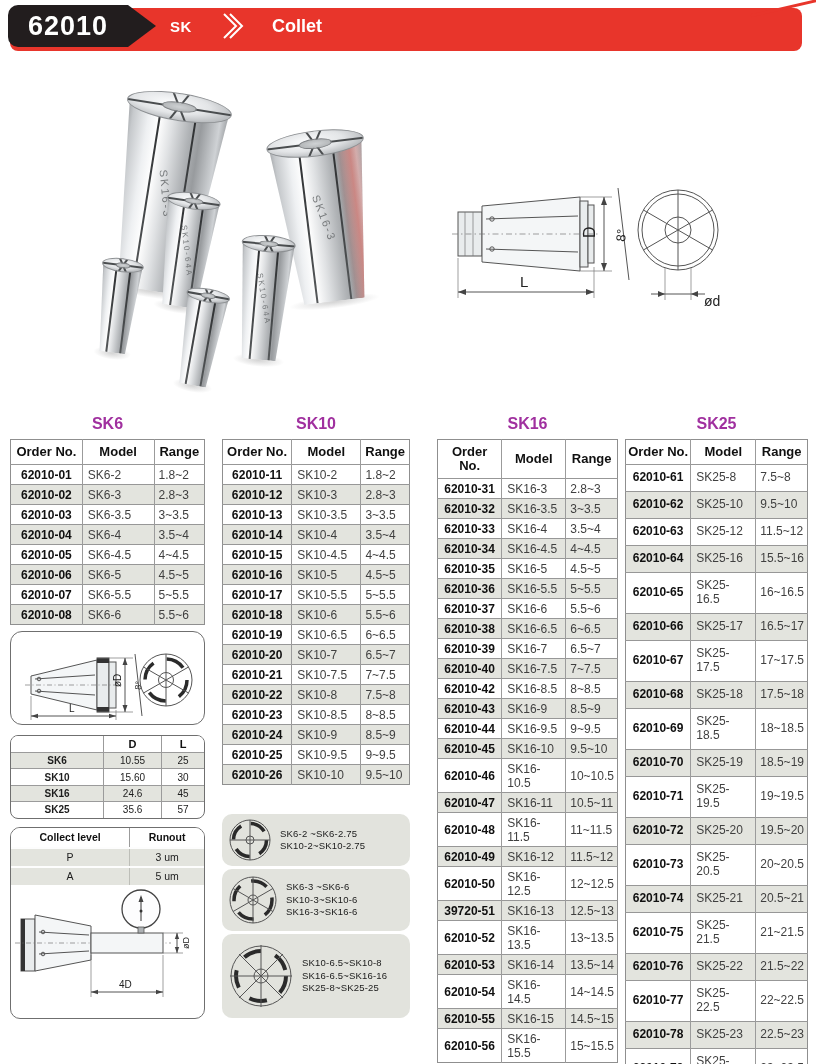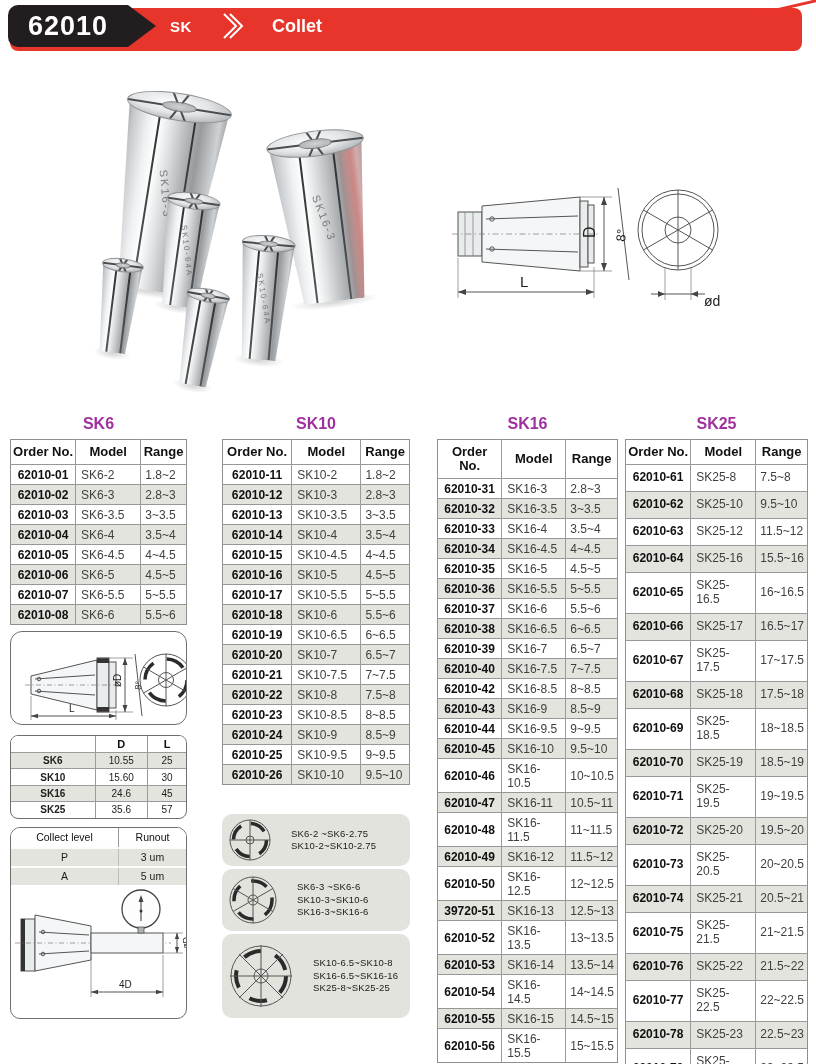--- a/index.html
+++ b/index.html
@@ -80,35 +80,35 @@
   table.dl{width:100%;border-collapse:collapse;font-size:10px;}
   .dl th{font-weight:bold;font-size:11px;color:#101010;padding:2px;border-left:1px solid #9b9b9b;background:#fff;}
   .dl th:first-child{border-left:none;}
   .dl td{padding:2.2px;text-align:center;border-left:1px solid #9b9b9b;border-top:1px solid #9b9b9b;color:#1c1c1c;}
   .dl td:first-child{border-left:none;}
   .dl td.c0{font-weight:bold;}
   .dl th:nth-child(1){width:48%;} .dl th:nth-child(2){width:30%;} .dl th:nth-child(3){width:22%;}
   .dl tbody tr:nth-child(odd){background:#e3e4de;}
   .collect{margin-top:8px;height:190px;border-radius:10px;}
   table.runout{width:100%;border-collapse:collapse;font-size:10.5px;}
-  .runout th{font-weight:normal;color:#101010;padding:3.5px 2px;border-left:1px solid #9b9b9b;background:#fff;
+  .runout th{font-weight:bold;color:#101010;padding:3.5px 2px;border-left:1px solid #9b9b9b;background:#fff;
      border-bottom:1px solid #9b9b9b;}
   .runout th:first-child{border-left:none;}
   .runout td{text-align:center;padding:2.5px;background:#e3e4de;border-top:2px solid #fdfdfd;color:#1c1c1c;
      border-left:1px solid #bdbeb8;}
   .runout td:first-child{border-left:none;}
 
   
   .grp{margin-top:29px;}
   .grp-sec{background:#e2e3dd;border-radius:10px;margin-bottom:3px;display:flex;align-items:center;
-     padding:3px 5px;gap:18px;}
+     padding:3px 5px;gap:7px;}
   .grp-lines{font-size:9.5px;line-height:12.5px;color:#1a1a1a;font-weight:500;letter-spacing:.2px;}
 
   
-  .col1{left:10px;width:177px;}
+  .col1{left:10px;width:195px;}
   .col2{left:222px;width:188px;}
   .col3{left:437px;width:181px;}
   .col4{left:625px;width:183px;}
 </style>
 </head>
 <body>
 
 <div class="page">
 
   <header class="banner">

